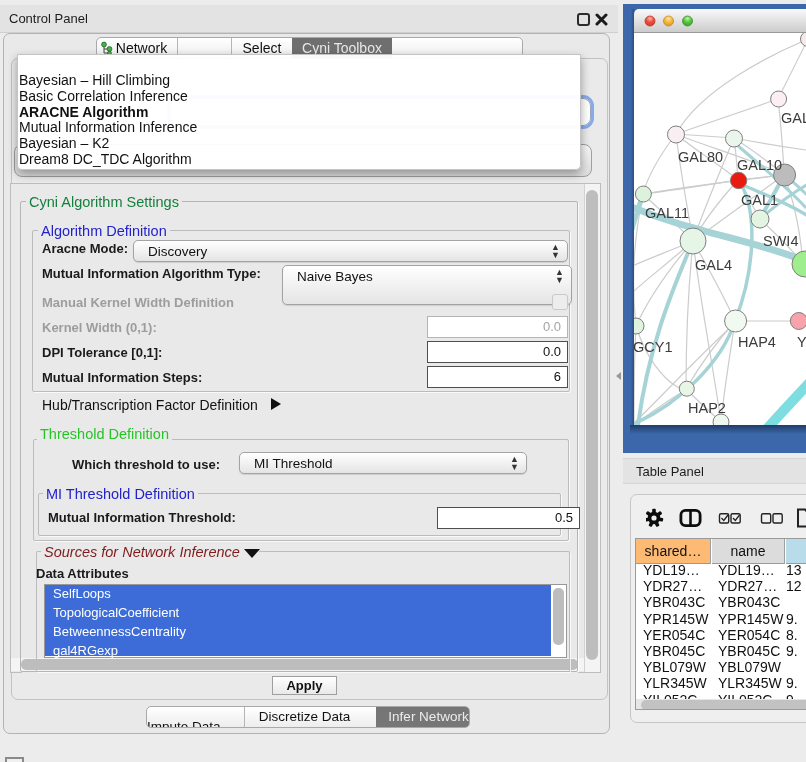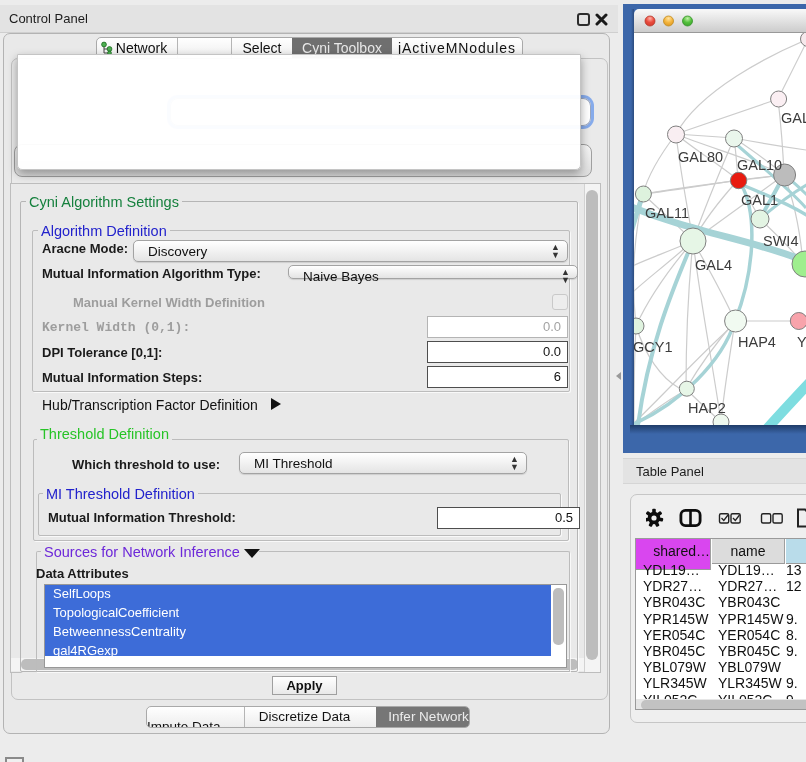--- a/index.html
+++ b/index.html
@@ -36,21 +36,20 @@
       <path d="M3 4 L3 12 M3 8 L8 8 M3 12 L8 12" stroke="#444" stroke-width="1" fill="none"></path>
       <circle cx="3" cy="3.5" r="2.4" fill="#4caf50" stroke="#1d6b21" stroke-width="0.8"></circle>
       <circle cx="8.5" cy="8" r="2.4" fill="#4caf50" stroke="#1d6b21" stroke-width="0.8"></circle>
       <circle cx="8.5" cy="12" r="1.9" fill="#4caf50" stroke="#1d6b21" stroke-width="0.8"></circle>
     </svg>Network</div>
   <div class="abs" style="left:80px;top:0;width:1px;height:20px;background:#b5b5b5;"></div>
   <div class="abs" style="left:81px;top:0;width:53px;height:20px;line-height:20px;text-align:left;margin-top:20px;">Style</div>
   <div class="abs" style="left:134px;top:0;width:1px;height:20px;background:#b5b5b5;"></div>
   <div class="abs" style="left:135px;top:0;width:60px;height:20px;line-height:20px;text-align:center;">Select</div>
   <div class="abs" style="left:195px;top:0;width:100px;height:20px;line-height:20px;text-align:center;background:#6f6f6f;color:#e9e9e9;">Cyni Toolbox</div>
-  <div class="abs" style="left:295px;top:0;width:130px;height:20px;line-height:20px;text-align:center;letter-spacing:0.9px;">jActiveMNodules</div>
 </div>
 
 <div class="abs" style="left:170px;top:98px;width:421px;height:28px;border-radius:8px;background:#fff;box-shadow:0 0 0 3px rgba(100,150,235,0.75), inset 0 0 0 1px #9aa7c0;"></div>
 <div class="abs" style="left:14px;top:144px;width:578px;height:33px;border:1px solid #9f9f9f;border-radius:8px;background:linear-gradient(#f6f6f6,#dcdcdc);"></div>
 
 <div class="abs" style="left:10px;top:183px;width:591px;height:490px;background:#e9e9e9;border:1px solid #bdbdbd;"></div>
 
 <div class="abs" style="left:584px;top:184px;width:16px;height:488px;background:#f4f4f4;border-left:1px solid #d2d2d2;"></div>
 <div class="abs" style="left:586px;top:190px;width:12px;height:470px;background:#bdbdbd;border-radius:6px;"></div>
 
@@ -63,29 +62,29 @@
 <div class="gbox" style="left:32px;top:230px;width:538px;height:162px;"></div>
 <div class="gtitle" style="left:38px;top:223px;color:#2222cc;">Algorithm Definition</div>
 
 <div class="abs lbl" style="left:42px;top:241px;">Aracne Mode:</div>
 <div class="combo" style="left:133px;top:240px;width:435px;height:22px;">
     <span class="ctext">Discovery</span>
     <span class="arr">▲<br>▼</span>
   </div>
 
 <div class="abs lbl" style="left:42px;top:266px;">Mutual Information Algorithm Type:</div>
-<div class="combo" style="left:288px;top:265px;width:290px;height:14px;padding-left:36px;">
+<div class="combo" style="left:282px;top:265px;width:290px;height:40px;padding-left:36px;">
     <span class="ctext">Naive Bayes</span>
     <span class="arr">▲<br>▼</span>
   </div>
 
-<div class="abs lbl dis" style="left:42px;top:295px;margin-left:31px;">Manual Kernel Width Definition</div>
+<div class="abs lbl dis" style="left:42px;top:295px;">Manual Kernel Width Definition</div>
 <div class="abs" style="left:552px;top:294px;width:16px;height:16px;border:1px solid #c9c9c9;border-radius:3px;background:#ededed;"></div>
 
-<div class="abs lbl dis" style="left:42px;top:320px;font-family:Liberation Mono, monospace;">Kernel Width (0,1):</div>
+<div class="abs lbl dis" style="left:42px;top:320px;">Kernel Width (0,1):</div>
 <div class="field" style="left:427px;top:316px;width:141px;height:22px;border-color:#b4b4b4;color:#a3a3a3;">0.0</div>
 
 <div class="abs lbl" style="left:42px;top:345px;">DPI Tolerance [0,1]:</div>
 <div class="field" style="left:427px;top:341px;width:141px;height:22px;">0.0</div>
 
 <div class="abs lbl" style="left:42px;top:370px;">Mutual Information Steps:</div>
 <div class="field" style="left:427px;top:366px;width:141px;height:22px;">6</div>
 
 <div class="abs" style="left:42px;top:397px;font-size:14px;color:#111;">Hub/Transcription Factor Definition</div>
 <div class="abs" style="left:271px;top:398px;width:0;height:0;border-left:10px solid #111;border-top:6.5px solid transparent;border-bottom:6.5px solid transparent;"></div>
@@ -99,46 +98,54 @@
     <span class="arr">▲<br>▼</span>
   </div>
 
 <div class="gbox" style="left:38px;top:493px;width:523px;height:43px;"></div>
 <div class="gtitle" style="left:43px;top:486px;color:#2222cc;">MI Threshold Definition</div>
 
 <div class="abs lbl" style="left:48px;top:510px;">Mutual Information Threshold:</div>
 <div class="field" style="left:437px;top:507px;width:143px;height:22px;">0.5</div>
 
 <div class="gbox" style="left:36px;top:551px;width:534px;height:121px;border-bottom:none;border-radius:2px 2px 0 0;"></div>
-<div class="gtitle" style="left:41px;top:544px;color:#6d28d9;">Sources for Network Inference&nbsp;&nbsp;&nbsp;&nbsp;</div>
+<div class="gtitle" style="left:41px;top:544px;color:#7f1d1d;font-style:italic;">Sources for Network Inference&nbsp;&nbsp;&nbsp;&nbsp;</div>
 <div class="abs" style="left:244px;top:549px;width:0;height:0;border-left:8px solid transparent;border-right:8px solid transparent;border-top:9px solid #111;"></div>
 
 <div class="abs lbl" style="left:36px;top:566px;">Data Attributes</div>
 
-<div class="abs" style="left:44px;top:584px;width:523px;height:84px;border:1px solid #989898;background:#fff;text-decoration:underline;">
+<div class="abs" style="left:44px;top:584px;width:523px;height:74px;border:1px solid #989898;background:#fff;text-decoration:underline;">
   <div class="abs" style="left:0;top:0;width:506px;height:71px;background:#3d6cd8;color:#fff;font-size:13px;">
     <div style="padding:0 0 0 8px;margin-top:-1px;line-height:19px;">SelfLoops<br>TopologicalCoefficient<br>BetweennessCentrality<br>gal4RGexp</div>
   </div>
   <div class="abs" style="left:508px;top:3px;width:11px;height:57px;background:#bdbdbd;border-radius:5px;"></div>
 </div>
 
 <div class="abs" style="left:272px;top:676px;width:65px;height:19px;background:linear-gradient(#ffffff,#e9e9e9);border:1px solid #9f9f9f;border-radius:0;text-align:center;line-height:17px;font-size:13px;font-weight:bold;color:#111;">Apply</div>
 
 <div class="abs" style="left:146px;top:706px;width:324px;height:22px;background:linear-gradient(#ffffff,#ededed);border:1px solid #a9a9a9;border-radius:5px;font-size:13.5px;color:#111;overflow:hidden;">
   <div class="abs" style="left:0;top:0;width:97px;height:20px;line-height:20px;margin-top:10px;">Impute Data</div>
   <div class="abs" style="left:97px;top:0;width:1px;height:20px;background:#b5b5b5;"></div>
   <div class="abs" style="left:98px;top:0;width:119px;height:20px;line-height:20px;text-align:center;">Discretize Data</div>
   <div class="abs" style="left:217px;top:0;width:105px;height:20px;line-height:20px;text-align:center;background:#767676;color:#ececec;margin-left:12px;">Infer Network</div>
 </div>
 
 <div class="abs" style="left:5px;top:757px;width:19px;height:16px;border:2px solid #8a8a8a;background:#f0f0f0;"></div>
 
 <div class="abs" style="left:616px;top:372px;width:0;height:0;border-right:5px solid #999;border-top:4px solid transparent;border-bottom:4px solid transparent;"></div>
 
 <div class="abs" style="left:17px;top:54px;width:564px;height:116px;background:rgba(255,255,255,0.96);border:1px solid #c4c4c4;border-radius:0 0 5px 5px;box-shadow:0 4px 10px rgba(0,0,0,0.35);z-index:50;">
+  <div style="position:absolute;left:1px;top:18px;font-size:14px;color:#111;line-height:15.8px;">
+    Bayesian – Hill Climbing<br>
+    Basic Correlation Inference<br>
+    <span class="b">ARACNE Algorithm</span><br>
+    Mutual Information Inference<br>
+    Bayesian – K2<br>
+    Dream8 DC_TDC Algorithm
+  </div>
 </div>
 
 <div class="abs" style="left:623px;top:4px;width:183px;height:449px;background:#3c67aa;"></div>
 <div class="abs" style="left:631px;top:9px;width:3px;height:416px;background:linear-gradient(to right,#3c67aa,#2c4c7e);"></div>
 <div class="abs" style="left:630px;top:425px;width:176px;height:9px;background:linear-gradient(#1f3c68,#3c67aa);"></div>
 
 <div class="abs" style="left:634px;top:9px;width:172px;height:24px;background:linear-gradient(#f9f9f9,#cccccc);border-bottom:1px solid #999;border-radius:5px 0 0 0;"></div>
 <svg class="abs" style="left:640px;top:13px;" width="60" height="16" viewBox="0 0 60 16">
   <defs>
     <radialGradient id="rg" cx="0.5" cy="0.25" r="0.8">
@@ -272,21 +279,21 @@
     <rect x="85" y="5.8" width="9.2" height="9.2" rx="1.5"></rect>
     <path d="M75.5 10 l2.3 2.4 l4.2 -5.4" stroke-width="1.3"></path>
     <path d="M87 10 l2.3 2.4 l4.2 -5.4" stroke-width="1.3"></path>
     <rect x="115.5" y="5.8" width="9.2" height="9.2" rx="1.5"></rect>
     <rect x="127" y="5.8" width="9.2" height="9.2" rx="1.5"></rect>
     <path d="M152 1.5 h7 l4 4 v13 h-11 z" stroke-width="2"></path>
   </g>
 </svg>
 
 <div class="abs" style="left:635px;top:538px;width:171px;height:172px;border:1px solid #9a9a9a;border-right:none;background:#fff;overflow:hidden;font-size:14px;color:#111;">
-  <div class="abs" style="left:0;top:0;width:75px;height:31px;background:#d946ef;border-right:1px solid #9f9f9f;border-bottom:1px solid #9a9a9a;text-align:right;line-height:24px;">shared…</div>
+  <div class="abs" style="left:0;top:0;width:75px;height:25px;background:#fdba74;border-right:1px solid #9f9f9f;border-bottom:1px solid #9a9a9a;text-align:center;line-height:24px;">shared…</div>
   <div class="abs" style="left:76px;top:0;width:73px;height:25px;background:#dcdcdc;border-right:1px solid #9f9f9f;border-bottom:1px solid #9a9a9a;text-align:center;line-height:24px;">name</div>
   <div class="abs" style="left:150px;top:0;width:21px;height:25px;background:#b9dcea;border-bottom:1px solid #9a9a9a;"></div>
   <div class="abs" style="left:7px;top:23px;line-height:16.2px;">YDL19…<br>YDR27…<br>YBR043C<br>YPR145W<br>YER054C<br>YBR045C<br>YBL079W<br>YLR345W<br>YIL052C</div>
   <div class="abs" style="left:82px;top:23px;line-height:16.2px;">YDL19…<br>YDR27…<br>YBR043C<br>YPR145W<br>YER054C<br>YBR045C<br>YBL079W<br>YLR345W<br>YIL052C</div>
   <div class="abs" style="left:150px;top:23px;line-height:16.2px;">13<br>12<br>&nbsp;<br>9.<br>8.<br>9.<br>&nbsp;<br>9.<br>9.</div>
   <div class="abs" style="left:0px;top:160px;width:171px;height:12px;background:#e6e6e6;">
     <div class="abs" style="left:5px;top:1px;width:166px;height:10px;background:#c2c2c2;border-radius:5px 0 0 5px;"></div>
   </div>
 </div>
 

